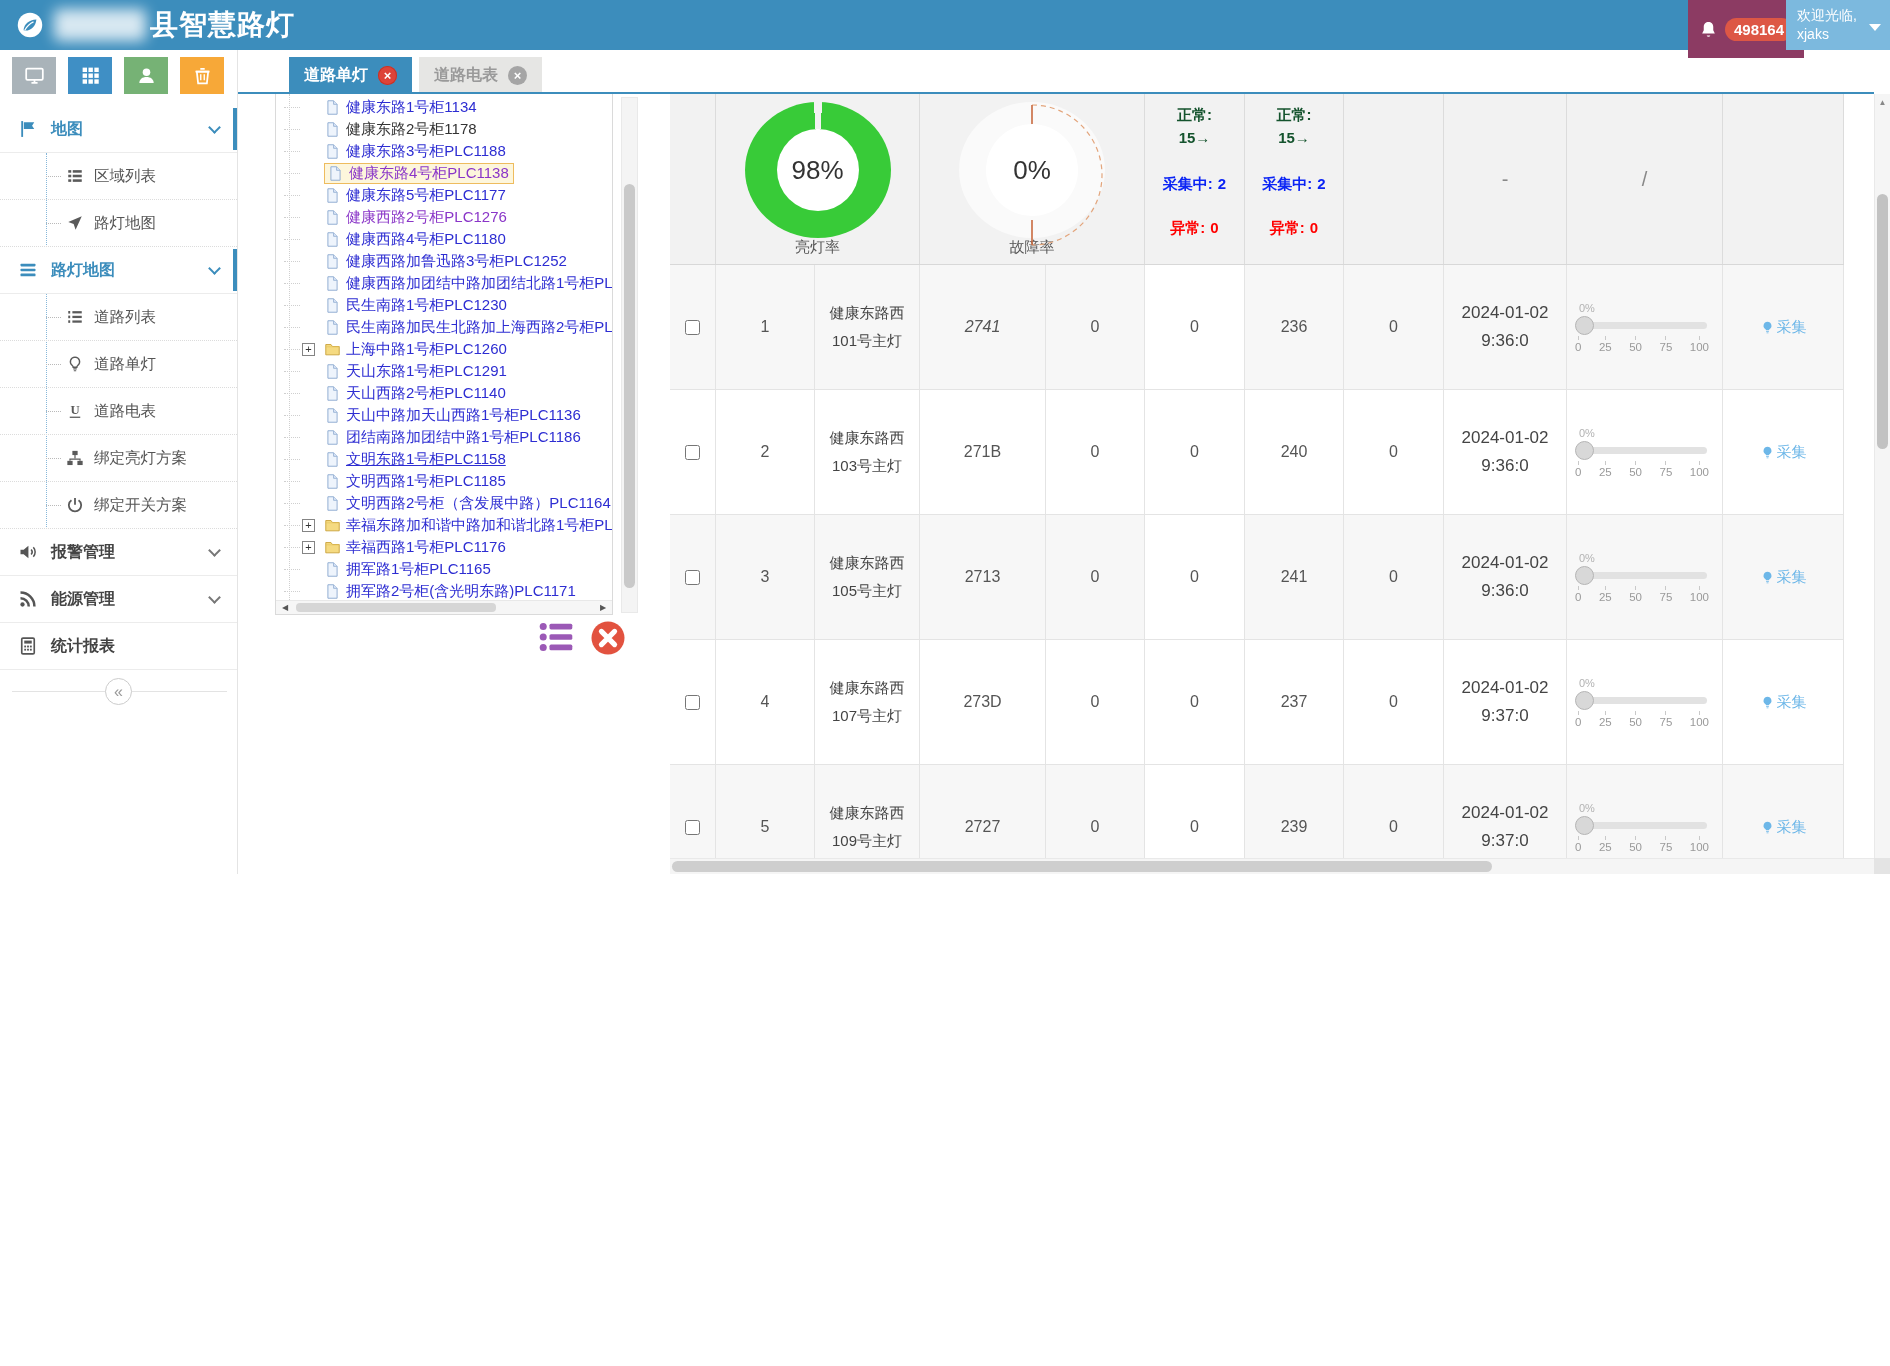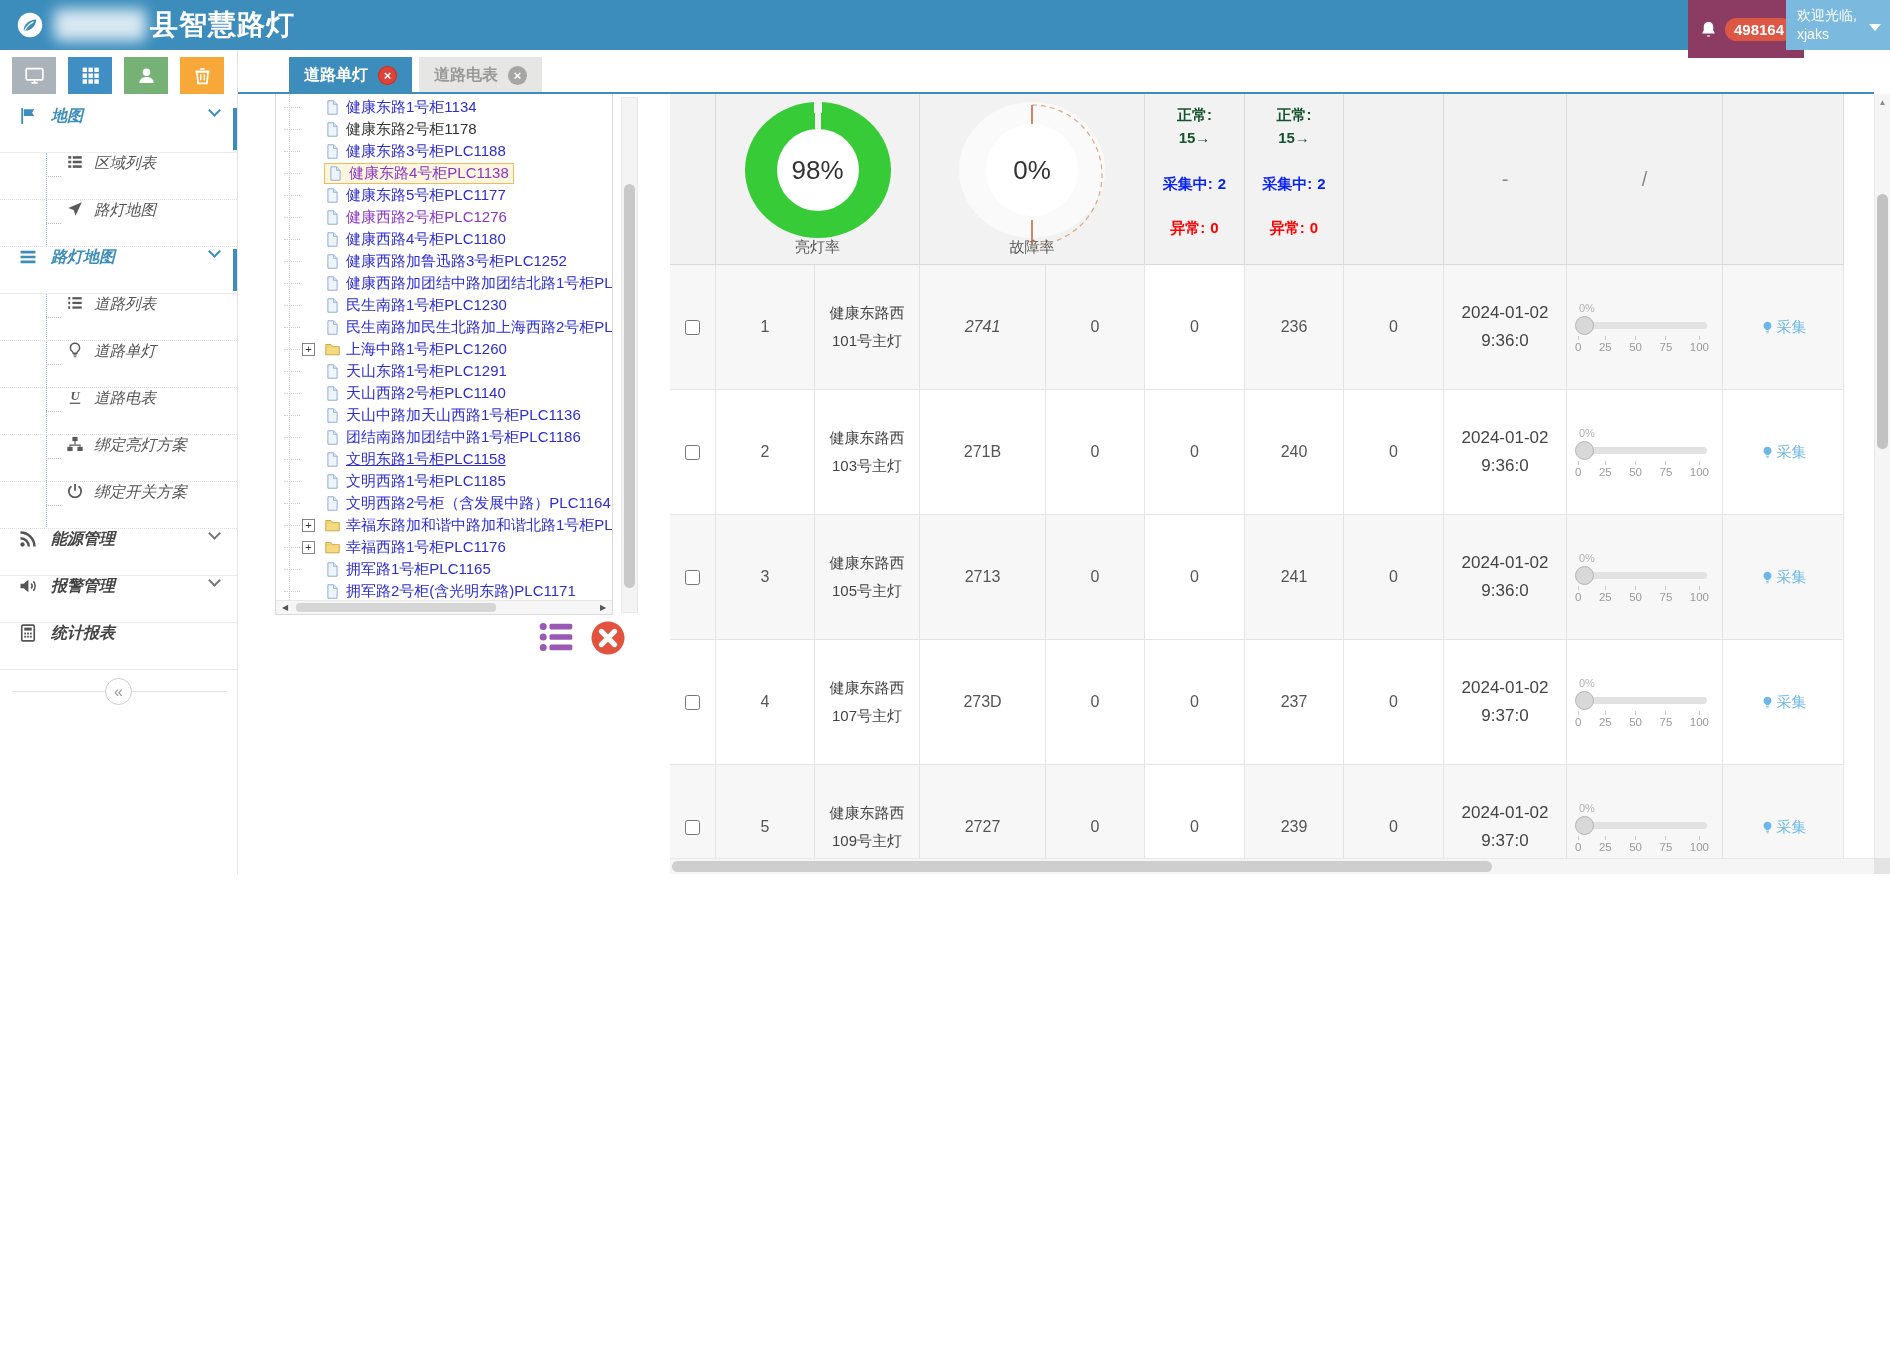--- a/index.html
+++ b/index.html
@@ -22,21 +22,21 @@
   .user-area { position:absolute; left:1786px; top:0; width:104px; height:50px; background:#7cb9de; color:#fff; display:flex; align-items:center; padding-left:11px; cursor:pointer; }
   .welcome { font-size:14px; line-height:1.35; }
   .caret-down { width:0; height:0; border-left:6px solid transparent; border-right:6px solid transparent; border-top:7px solid #fff; margin-left:12px; margin-top:4px; }
 
   
   .sidebar { left:0; top:50px; width:238px; height:824px; background:#fff; border-right:1px solid #e4e4e4; }
   .side-toolbar { position:absolute; left:12px; top:7px; display:flex; gap:12px; }
   .tool-btn { width:44px; height:37px; display:flex; align-items:center; justify-content:center; border:none; cursor:pointer; }
   .tool-btn .icon { width:21px; height:21px; color:#fff; }
   .side-menu { position:absolute; left:0; top:56px; width:100%; }
-  .m-row { position:relative; height:47px; display:flex; align-items:flex-start; cursor:pointer;font-style:italic; }
+  .m-row { position:relative; height:47px; display:flex; align-items:center; cursor:pointer; }
   .m-group { padding:0 18px; border-bottom:1px solid #ececec; color:#444; }
   .m-group .g-icon { width:20px; height:20px; color:#555; }
   .m-group .g-label { margin-left:13px; font-size:16px; font-weight:bold; flex:1; }
   .m-group.active { color:#3c8dbc; }
   .m-group.active .g-icon, .m-group.active .g-label, .m-group.active .chev { color:#3c8dbc; }
   .m-group.active::after { content:''; position:absolute; right:0; top:2px; bottom:2px; width:4px; background:#3c8dbc; }
   .chev { width:9px; height:9px; border-right:2px solid #777; border-bottom:2px solid #777; transform:rotate(45deg); margin-bottom:4px; color:#777; }
   .m-group.active .chev { border-color:#3c8dbc; }
   .m-children { position:relative; }
   .m-children::before { content:''; position:absolute; left:46px; top:0; bottom:0; border-left:1px dotted #86b7da; }
@@ -299,36 +299,36 @@
               <svg viewBox="0 0 24 24">
                 <path d="M12 2.5v9" stroke="currentColor" stroke-width="2.4" fill="none"></path>
                 <path d="M7.3 5.6a8.2 8.2 0 1 0 9.4 0" fill="none" stroke="currentColor" stroke-width="2.4"></path>
               </svg>
             </span>
             <span class="c-label">绑定开关方案</span>
           </div>
         </div>
         <div class="m-row m-group">
           <span class="icon g-icon">
+            <svg viewBox="0 0 24 24">
+              <path d="M3 9.3v5.4h3.8l5.7 4.8V4.5L6.8 9.3z" fill="currentColor"></path>
+              <path d="M15.8 9a4.6 4.6 0 0 1 0 6M18.4 6.4a8.3 8.3 0 0 1 0 11.2" fill="none" stroke="currentColor" stroke-width="1.8"></path>
+            </svg>
+          </span>
+          <span class="g-label">报警管理</span>
+          <span class="chev"></span>
+        </div>
+        <div class="m-row m-group">
+          <span class="icon g-icon">
             <svg viewBox="0 0 24 24" fill="currentColor">
               <circle cx="5.4" cy="18.6" r="2.6"></circle>
               <path d="M3 9.6A11.4 11.4 0 0 1 14.4 21h-3A8.4 8.4 0 0 0 3 12.6zM3 2.8A18.2 18.2 0 0 1 21.2 21h-3A15.2 15.2 0 0 0 3 5.8z"></path>
             </svg>
           </span>
           <span class="g-label">能源管理</span>
-          <span class="chev"></span>
-        </div>
-        <div class="m-row m-group">
-          <span class="icon g-icon">
-            <svg viewBox="0 0 24 24">
-              <path d="M3 9.3v5.4h3.8l5.7 4.8V4.5L6.8 9.3z" fill="currentColor"></path>
-              <path d="M15.8 9a4.6 4.6 0 0 1 0 6M18.4 6.4a8.3 8.3 0 0 1 0 11.2" fill="none" stroke="currentColor" stroke-width="1.8"></path>
-            </svg>
-          </span>
-          <span class="g-label">报警管理</span>
           <span class="chev"></span>
         </div>
         <div class="m-row m-group">
           <span class="icon g-icon">
             <svg viewBox="0 0 24 24">
               <rect x="4.5" y="2.5" width="15" height="19" rx="1.5" fill="none" stroke="currentColor" stroke-width="2"></rect>
               <rect x="7.5" y="5.5" width="9" height="3.6" fill="currentColor"></rect>
               <rect x="7.5" y="11.5" width="2.2" height="2.2" fill="currentColor"></rect>
               <rect x="10.9" y="11.5" width="2.2" height="2.2" fill="currentColor"></rect>
               <rect x="14.3" y="11.5" width="2.2" height="2.2" fill="currentColor"></rect>

